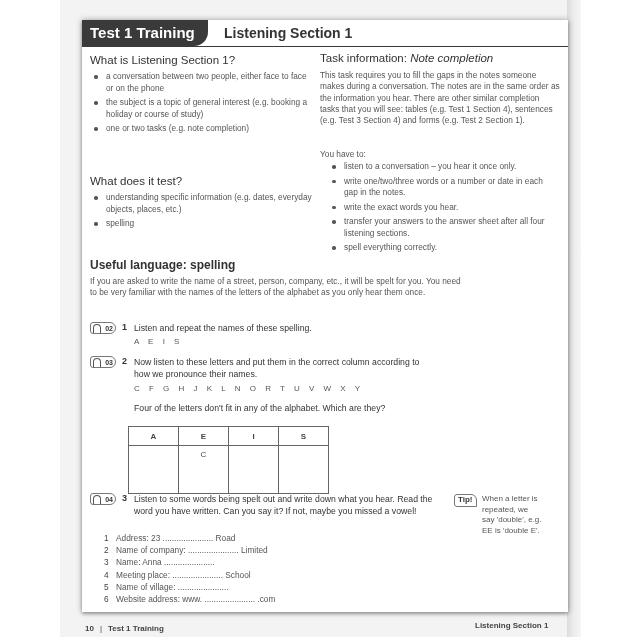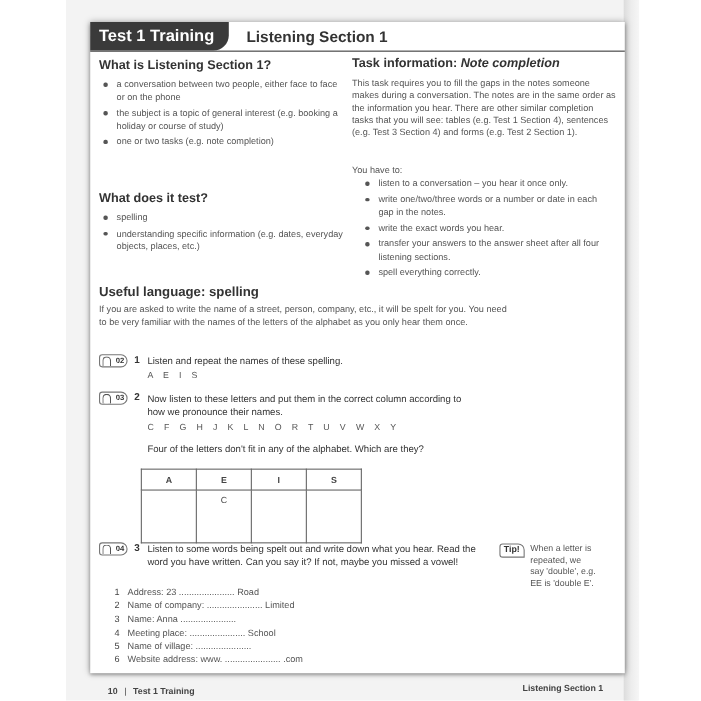--- a/index.html
+++ b/index.html
@@ -29,21 +29,21 @@
     padding-left:8px; box-sizing:border-box;
     border-bottom-right-radius:14px;
   }
   .header-bar {
     position:absolute; left:0; top:26px; width:486px; height:1px; background:#3a3a3a;
   }
   .header-title {
     position:absolute; left:142px; top:2px;
     font-weight:bold; font-size:14px; color:#333; line-height:22px;
   }
-  .h2 { font-weight:bold; font-size:11.5px; color:#333; position:absolute; }
+  .h2 { font-weight:normal; font-size:11.5px; color:#333; position:absolute; }
   .h2 .it { font-style:italic; }
   ul.bul { list-style:none; margin:0; padding:0; position:absolute; }
   ul.bul li {
     position:relative; padding-left:16px; font-size:8.3px; line-height:11.5px;
     margin-bottom:3px; color:#555;
   }
   ul.bul li::before {
     content:""; position:absolute; left:4px; top:4px; width:3.5px; height:3.5px;
     background:#555; border-radius:50%;
   }
@@ -74,21 +74,21 @@
     position:absolute; left:372px; top:474px; font-size:8px; line-height:10.5px; color:#555;
   }
   .tip-badge {
     position:absolute; left:0; top:0; border:1px solid #777; border-radius:3px 6px 0 3px;
     font-weight:bold; font-size:8px; padding:0 3px; color:#333;text-align:center;
   }
   .tip-text { position:absolute; left:28px; top:0; width:60px; }
   ol.notes { list-style:none; margin:0; padding:0; position:absolute; left:22px; top:512px; }
   ol.notes li { font-size:8.3px; line-height:12.2px; color:#555; }
   ol.notes li .n { display:inline-block; width:12px; color:#444; }
-  .footer-left { position:absolute; left:98px; top:624px; font-size:8px; font-weight:bold; color:#444; }
+  .footer-left { position:absolute; left:85px; top:624px; font-size:8px; font-weight:bold; color:#444; }
   .footer-left .sep { font-weight:normal; margin:0 6px; }
   .footer-right { position:absolute; left:475px; top:621px; font-size:8px; font-weight:bold; color:#444; }
 </style>
 </head>
 <body>
 
 <div class="page-bg"></div>
 <div class="right-edge"></div>
 
 <div class="panel">
@@ -98,22 +98,22 @@
 
   <div class="h2" style="left:8px;top:34px;">What is Listening Section 1?</div>
   <ul class="bul" style="left:8px;top:51px;width:224px;">
     <li>a conversation between two people, either face to face or on the phone</li>
     <li>the subject is a topic of general interest (e.g. booking a holiday or course of study)</li>
     <li>one or two tasks (e.g. note completion)</li>
   </ul>
 
   <div class="h2" style="left:8px;top:155px;">What does it test?</div>
   <ul class="bul" style="left:8px;top:172px;width:224px;">
+    <li>understanding specific information (e.g. dates, everyday objects, places, etc.)</li>
     <li>spelling</li>
-    <li>understanding specific information (e.g. dates, everyday objects, places, etc.)</li>
   </ul>
 
   <div class="h2" style="left:238px;top:32px;text-align:right;">
     <span>Task information: </span><span class="it">Note completion</span>
   </div>
   <div class="para" style="left:238px;top:50px;width:240px;">This task requires you to fill the gaps in the notes someone makes during a conversation. The notes are in the same order as the information you hear. There are other similar completion tasks that you will see: tables (e.g. Test 1 Section 4), sentences (e.g. Test 3 Section 4) and forms (e.g. Test 2 Section 1).</div>
   <div class="para" style="left:238px;top:129px;">You have to:</div>
   <ul class="bul" style="left:246px;top:141px;width:230px;">
     <li>listen to a conversation – you hear it once only.</li>
     <li>write one/two/three words or a number or date in each gap in the notes.</li>

